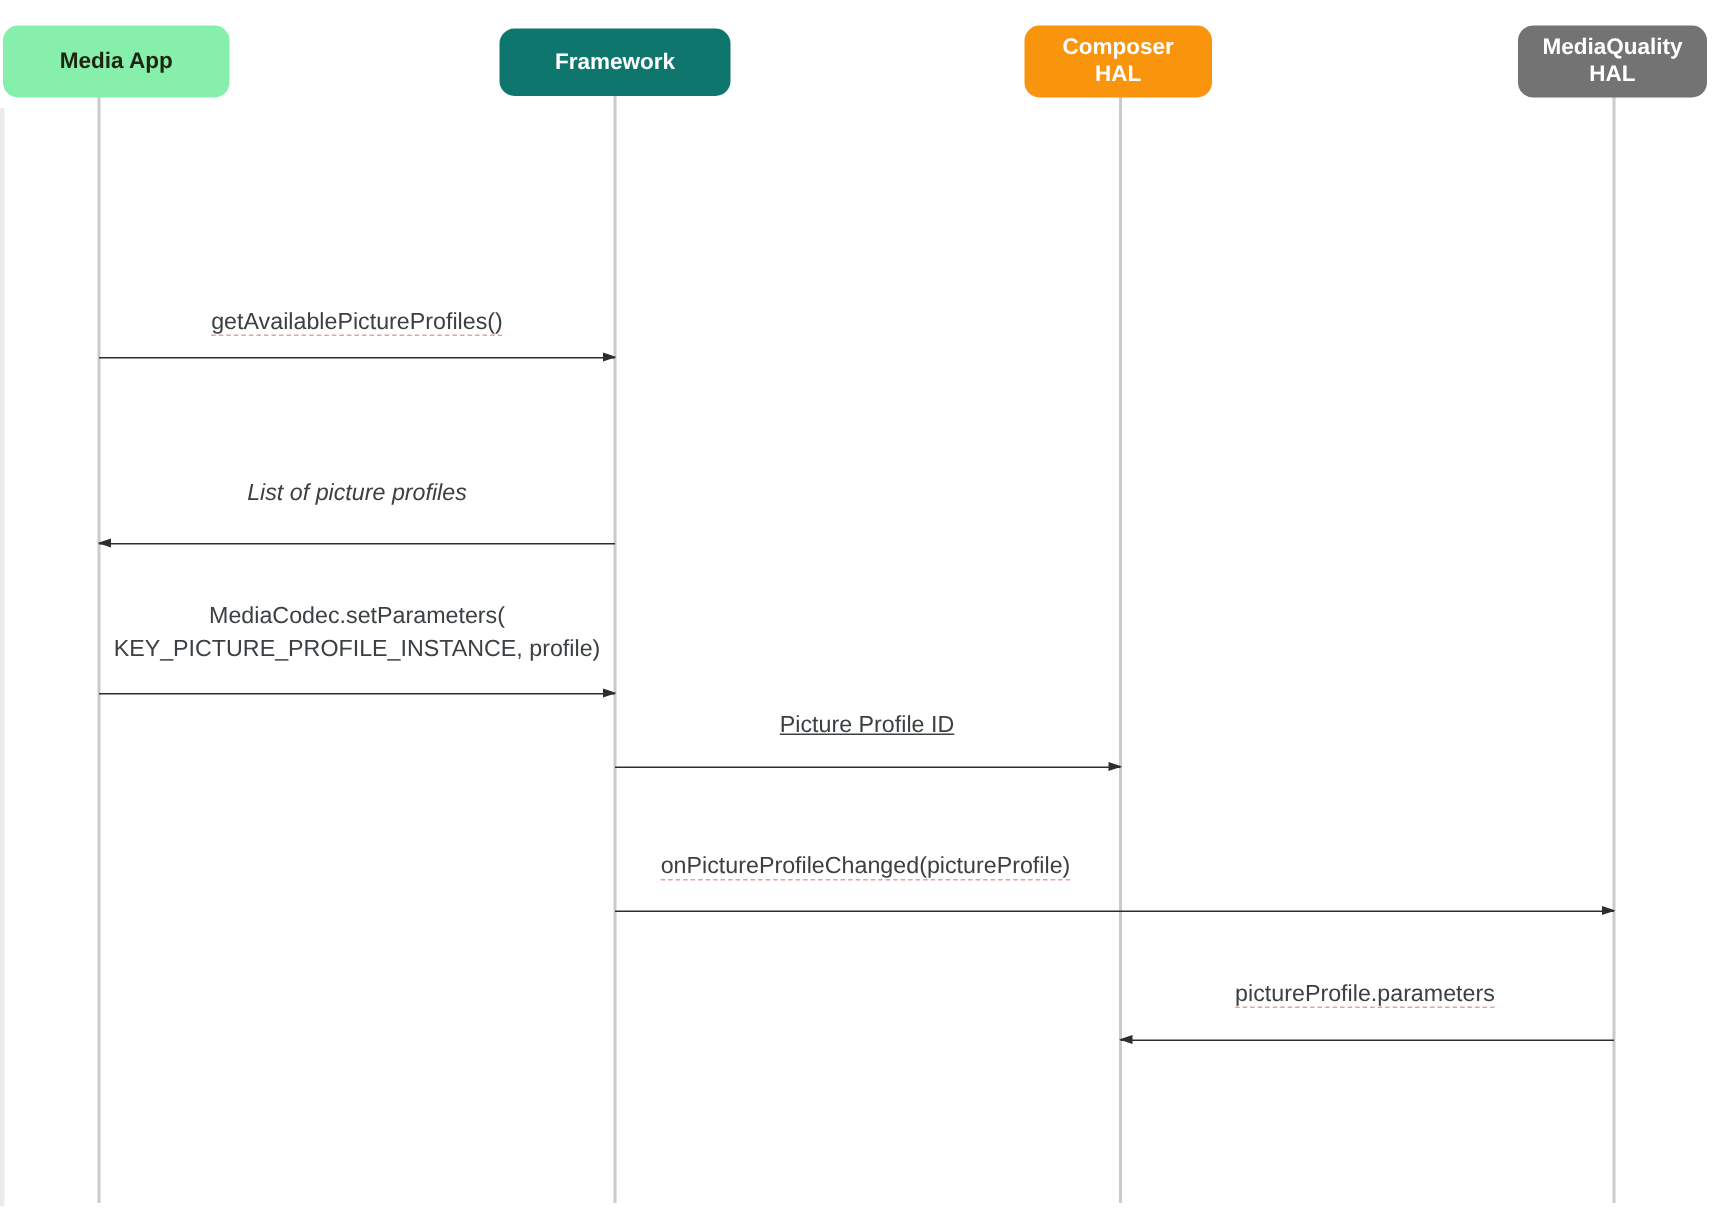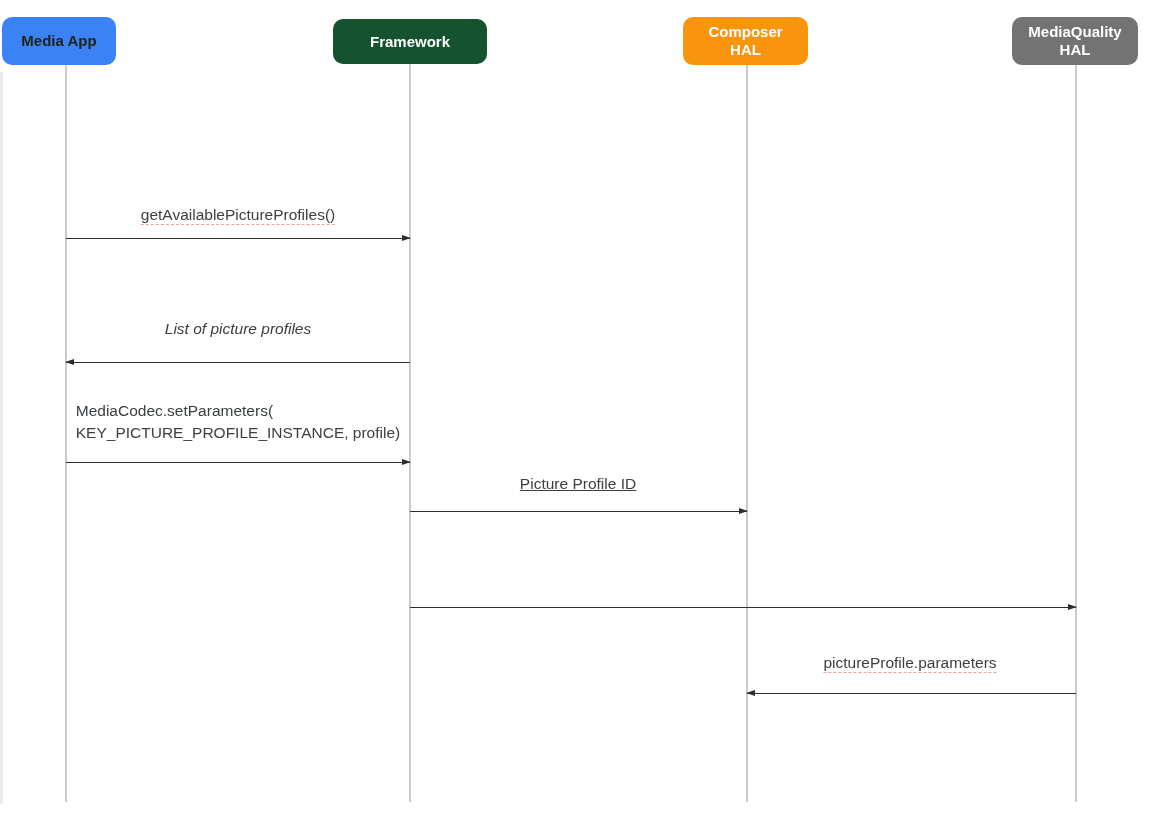--- a/index.html
+++ b/index.html
@@ -28,22 +28,22 @@
     border-radius: 10px;
     display: flex;
     align-items: center;
     justify-content: center;
     text-align: center;
     font-weight: bold;
     font-size: 15px;
     line-height: 18px;
   }
   .actor-label { white-space: pre-line; }
-  .actor.media-app     { left: 2px;    top: 17px; width: 114px; height: 48px; background: #3b82f6; color: #1f2410; }
-  .actor.framework     { left: 333px;  top: 19px; width: 154px; height: 45px; background: #14532d; color: #ffffff; }
+  .actor.media-app     { left: 2px;    top: 17px; width: 151px; height: 48px; background: #86efac; color: #1f2410; }
+  .actor.framework     { left: 333px;  top: 19px; width: 154px; height: 45px; background: #0f766e; color: #ffffff; }
   .actor.composer-hal  { left: 683px;  top: 17px; width: 125px; height: 48px; background: #f8950d; color: #ffffff; }
   .actor.mq-hal        { left: 1012px; top: 17px; width: 126px; height: 48px; background: #737373; color: #ffffff; }
 
   
   .lifeline {
     position: absolute;
     top: 64px;
     width: 2px;
     height: 738px;
     background: #cbcbcb;
@@ -52,20 +52,21 @@
   .lifeline.l2 { left: 409px; }
   .lifeline.l3 { left: 746px; }
   .lifeline.l4 { left: 1075px; }
 
   
   .msg-label {
     position: absolute;
     transform: translateX(-50%);
     width: max-content;
     max-width: 480px;
+    text-align: center;
     white-space: pre-line;
     font-size: 15.5px;
     line-height: 22px;
     color: #3c4043;
     background: #ffffff;
     padding: 0 2px;
     z-index: 2;
   }
   .msg-label.misspelled {
     text-decoration-line: underline;
@@ -147,20 +148,21 @@
 KEY_PICTURE_PROFILE_INSTANCE, profile)</div>
   <div class="msg-line dir-right a3">
     <span class="arrowhead"></span>
   </div>
 
   <div class="msg-label t4">Picture Profile ID</div>
   <div class="msg-line dir-right a4">
     <span class="arrowhead"></span>
   </div>
 
+  <div class="msg-label t5 misspelled">onPictureProfileChanged(pictureProfile)</div>
   <div class="msg-line dir-right a5">
     <span class="arrowhead"></span>
   </div>
 
   <div class="msg-label t6 misspelled">pictureProfile.parameters</div>
   <div class="msg-line dir-left a6">
     <span class="arrowhead"></span>
   </div>
 
 </div>

